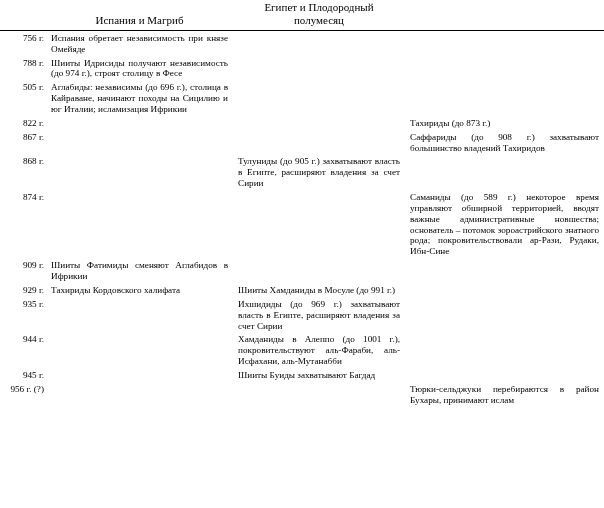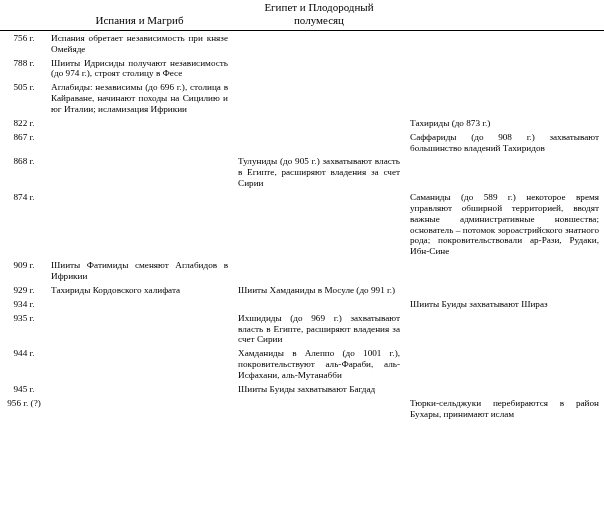--- a/index.html
+++ b/index.html
@@ -45,21 +45,21 @@
     border-bottom: 1px solid #000;
   }
   tbody td {
     vertical-align: top;
     padding: 1.5px 5px 1.5px 5px;
     text-align: justify;
     text-justify: inter-word;
     hyphens: manual;
   }
   tbody td.year {
-    text-align: center;
+    text-align: right;
     white-space: nowrap;
     padding-left: 4px;
     padding-right: 2px;
   }
   .cellgap { display:block; }
 </style>
 </head>
 <body>
 
 <div class="page">
@@ -130,26 +130,20 @@
         <td></td>
         <td></td>
       </tr>
       <tr>
         <td class="year">929 г.</td>
         <td>Тахириды Кордовского халифата</td>
         <td>Шииты Хамданиды в Мосуле (до 991 г.)</td>
         <td></td>
       </tr>
       <tr>
-        <td class="year">934 г.</td>
-        <td></td>
-        <td></td>
-        <td>Шииты Буиды захватывают Шираз</td>
-      </tr>
-      <tr>
         <td class="year">935 г.</td>
         <td></td>
         <td>Ихшидиды (до 969 г.) захватывают власть в Египте, расширяют владения за счет Сирии</td>
         <td></td>
       </tr>
       <tr>
         <td class="year">944 г.</td>
         <td></td>
         <td>Хамданиды в Алеппо (до 1001 г.), покровительствуют аль-Фараби, аль-Исфахани, аль-Мутанабби</td>
         <td></td>

